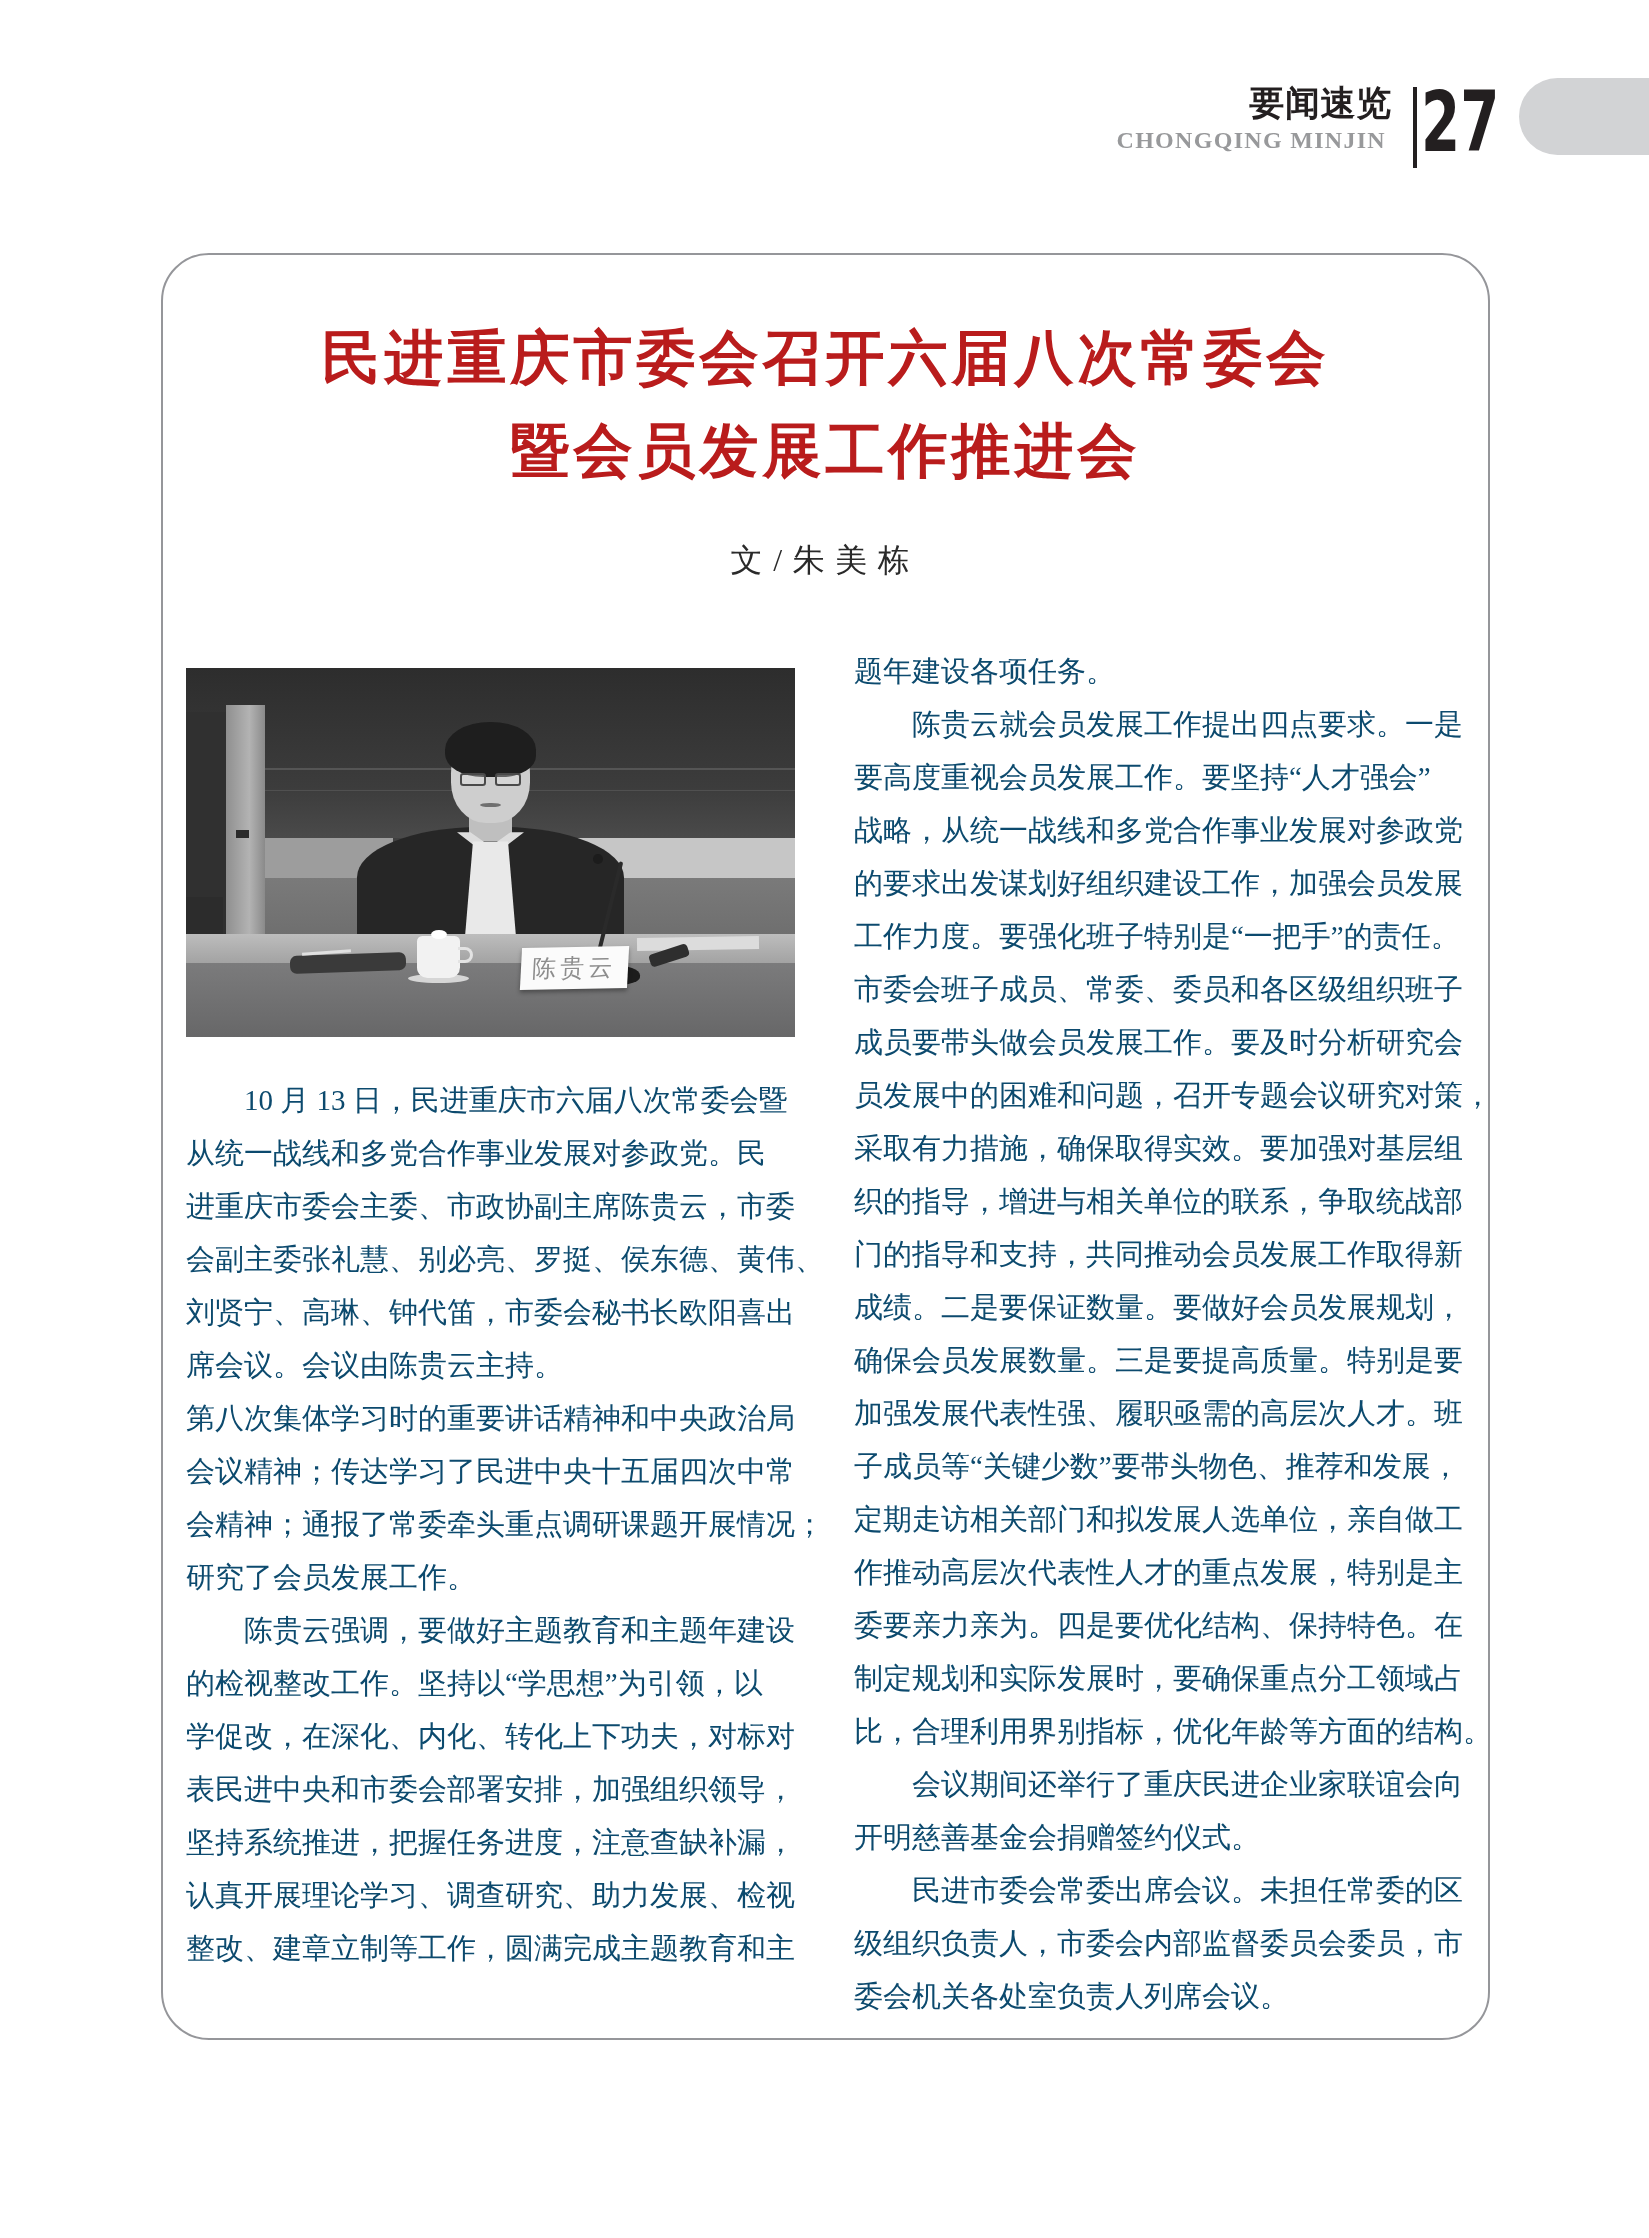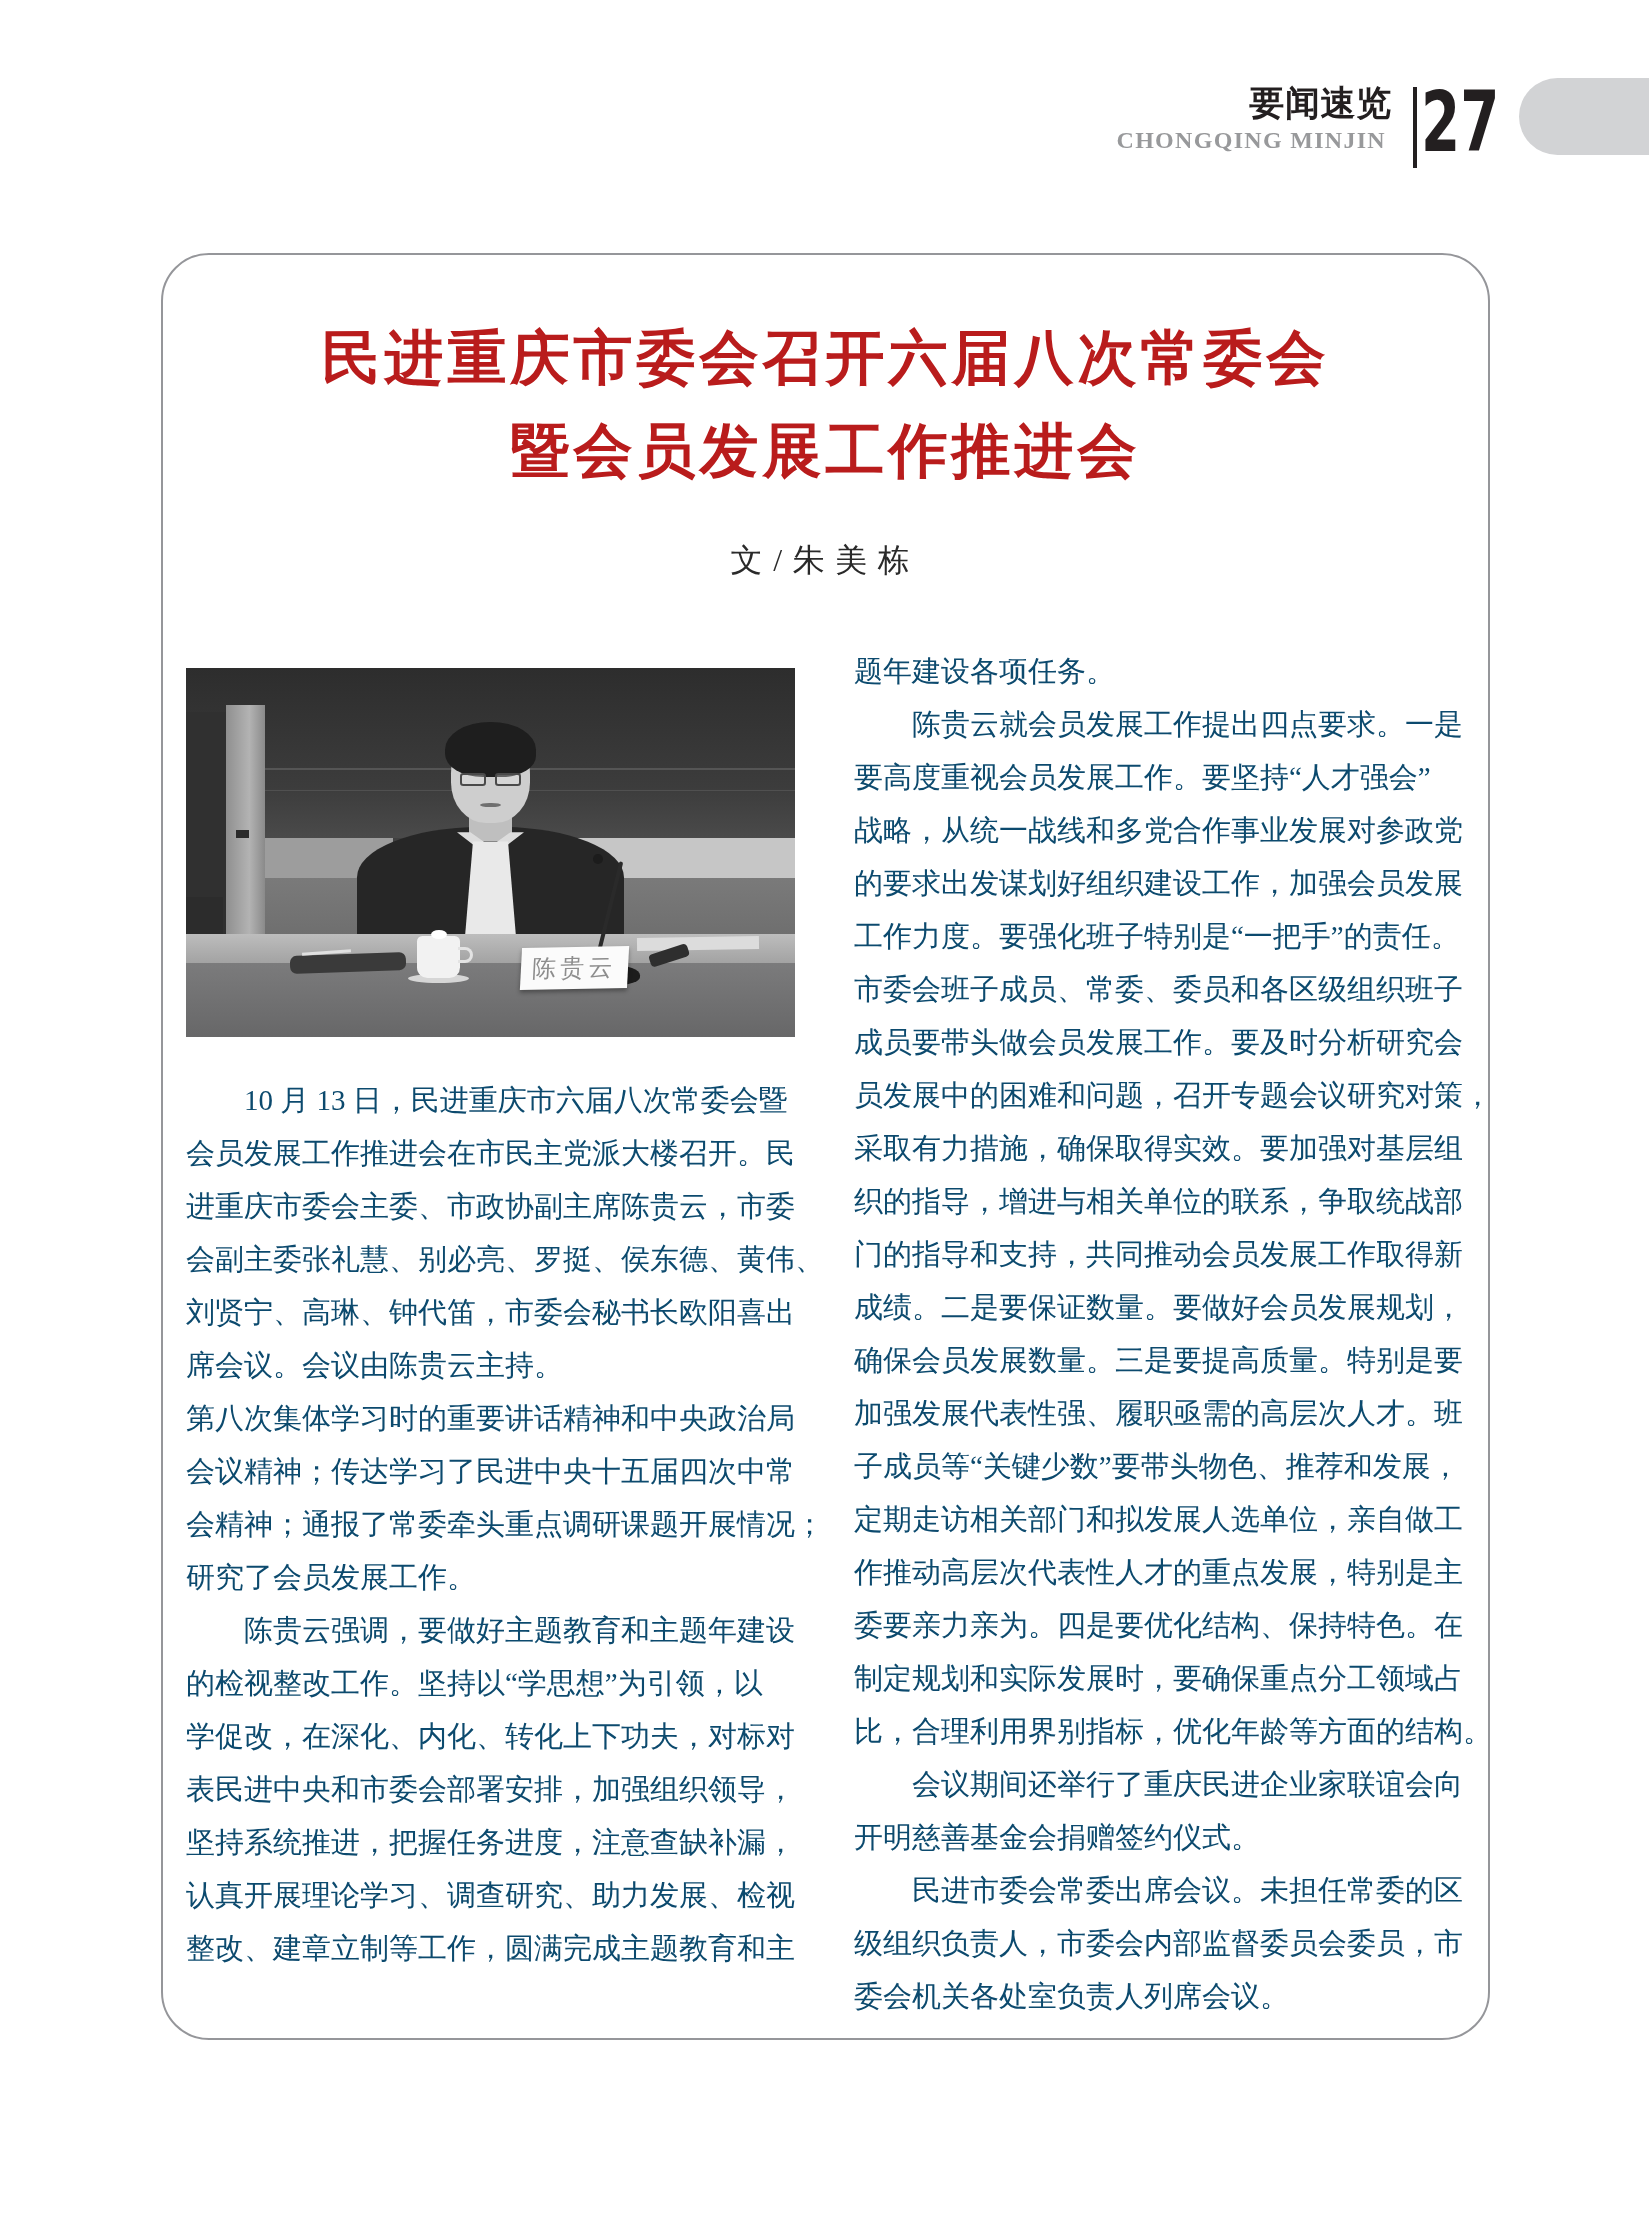--- a/index.html
+++ b/index.html
@@ -180,21 +180,21 @@
     <div class="ph-mic-base"></div>
     <div class="ph-papers"></div>
     <div class="ph-phone"></div>
     <div class="ph-namecard">
       <span class="ph-namecard-text">陈贵云</span>
     </div>
   </div>
 
   <div class="col col-left">
       <div class="text-line">　　10 月 13 日，民进重庆市六届八次常委会暨</div>
-      <div class="text-line">会员发展工作推进会在市民主党派大楼召开。民</div>
+      <div class="text-line">从统一战线和多党合作事业发展对参政党。民</div>
       <div class="text-line">进重庆市委会主委、市政协副主席陈贵云，市委</div>
       <div class="text-line">会副主委张礼慧、别必亮、罗挺、侯东德、黄伟、</div>
       <div class="text-line">刘贤宁、高琳、钟代笛，市委会秘书长欧阳喜出</div>
       <div class="text-line">席会议。会议由陈贵云主持。</div>
       <div class="text-line">第八次集体学习时的重要讲话精神和中央政治局</div>
       <div class="text-line">会议精神；传达学习了民进中央十五届四次中常</div>
       <div class="text-line">会精神；通报了常委牵头重点调研课题开展情况；</div>
       <div class="text-line">研究了会员发展工作。</div>
       <div class="text-line">　　陈贵云强调，要做好主题教育和主题年建设</div>
       <div class="text-line">的检视整改工作。坚持以“学思想”为引领，以</div>

